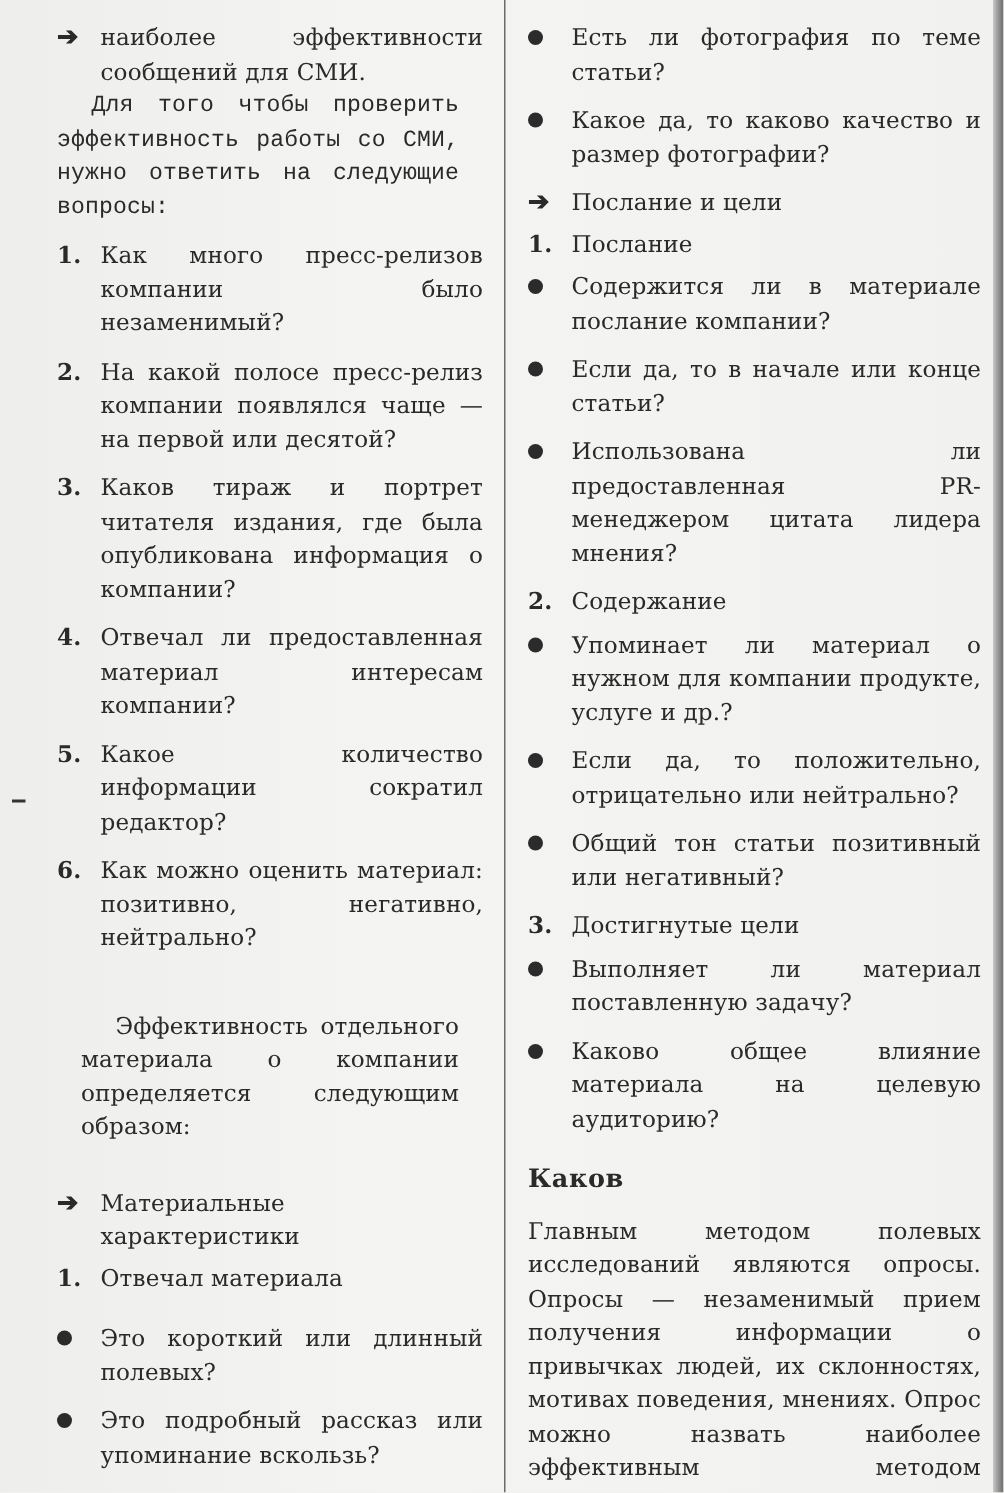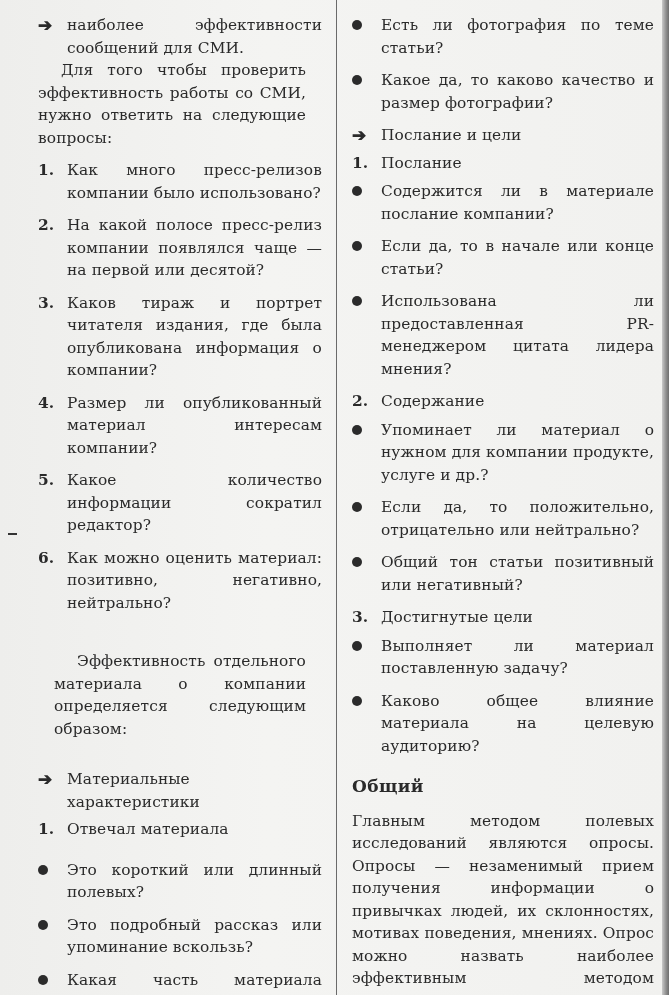--- a/index.html
+++ b/index.html
@@ -35,41 +35,41 @@
 <div class="page"></div>
 <div class="col-divider"></div>
 <div class="edge-right"></div>
 <div class="margin-mark"></div>
 
 <div class="col col-left" style="top:14px;">
   <div class="row">
     <span class="mk arrow">➔</span>
     <span class="txt">наиболее эффективности сообщений для СМИ.</span>
   </div>
-  <p class="para indent" style="margin:0 16px 0 0;">Для того чтобы проверить эффективность работы со СМИ, нужно ответить на следующие вопросы:</p>
+  <p class="para indent" style="margin:0 16px 0 0;font-family:Liberation Mono, monospace;">Для того чтобы проверить эффективность работы со СМИ, нужно ответить на следующие вопросы:</p>
 
   <div style="height:10px"></div>
   <div class="row">
     <span class="mk">1.</span>
-    <span class="txt">Как много пресс-релизов компании было использовано?</span>
+    <span class="txt">Как много пресс-релизов компании было незаменимый?</span>
   </div>
   <div style="height:10px"></div>
   <div class="row">
     <span class="mk">2.</span>
     <span class="txt">На какой полосе пресс-релиз компании появлялся чаще — на первой или десятой?</span>
   </div>
   <div style="height:10px"></div>
   <div class="row">
     <span class="mk">3.</span>
     <span class="txt">Каков тираж и портрет читателя издания, где была опубликована информация о компании?</span>
   </div>
   <div style="height:10px"></div>
   <div class="row">
     <span class="mk">4.</span>
-    <span class="txt">Размер ли опубликованный материал интересам компании?</span>
+    <span class="txt">Отвечал ли предоставленная материал интересам компании?</span>
   </div>
   <div style="height:10px"></div>
   <div class="row">
     <span class="mk">5.</span>
     <span class="txt">Какое количество информации сократил редактор?</span>
   </div>
   <div style="height:10px"></div>
   <div class="row">
     <span class="mk">6.</span>
     <span class="txt">Как можно оценить материал: позитивно, негативно, нейтрально?</span>
@@ -198,16 +198,16 @@
   </div>
   <div style="height:10px"></div>
   <div class="row">
     <span class="mk">
         <span class="dot" style="display:block"></span>
       </span>
     <span class="txt">Каково общее влияние материала на целевую аудиторию?</span>
   </div>
 
   <div style="height:18px"></div>
-  <div class="h">Общий</div>
+  <div class="h">Каков</div>
   <div style="height:12px"></div>
   <p class="para" style="margin:0;">Главным методом полевых исследований являются опросы. Опросы — незаменимый прием получения информации о привычках людей, их склонностях, мотивах поведения, мнениях. Опрос можно назвать наиболее эффективным методом исследования, так как этот метод при соблюдении основных правил и процедур позволяет получить наиболее полную и достоверную информацию. Как уже было сказано выше, существует множество различных типов опросов, например анкетный опрос, личное интервью, экспертный опрос и др. Но по своим функциям всю совокупность различ-</p>
 </div>
 
 </body></html>

